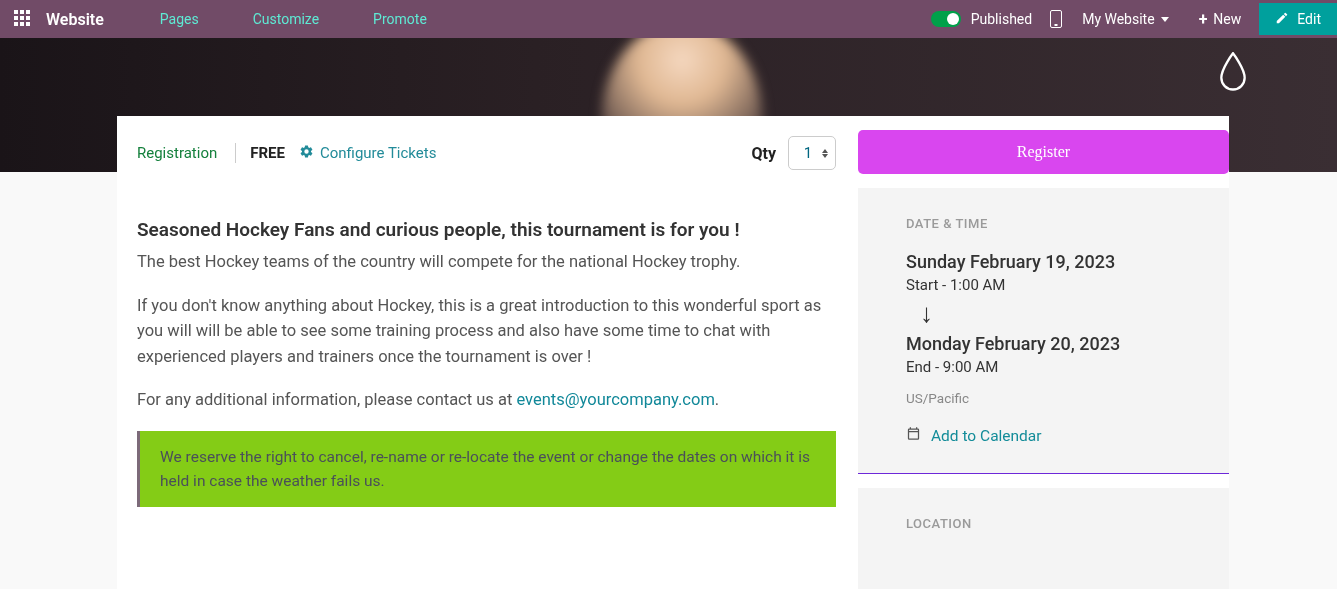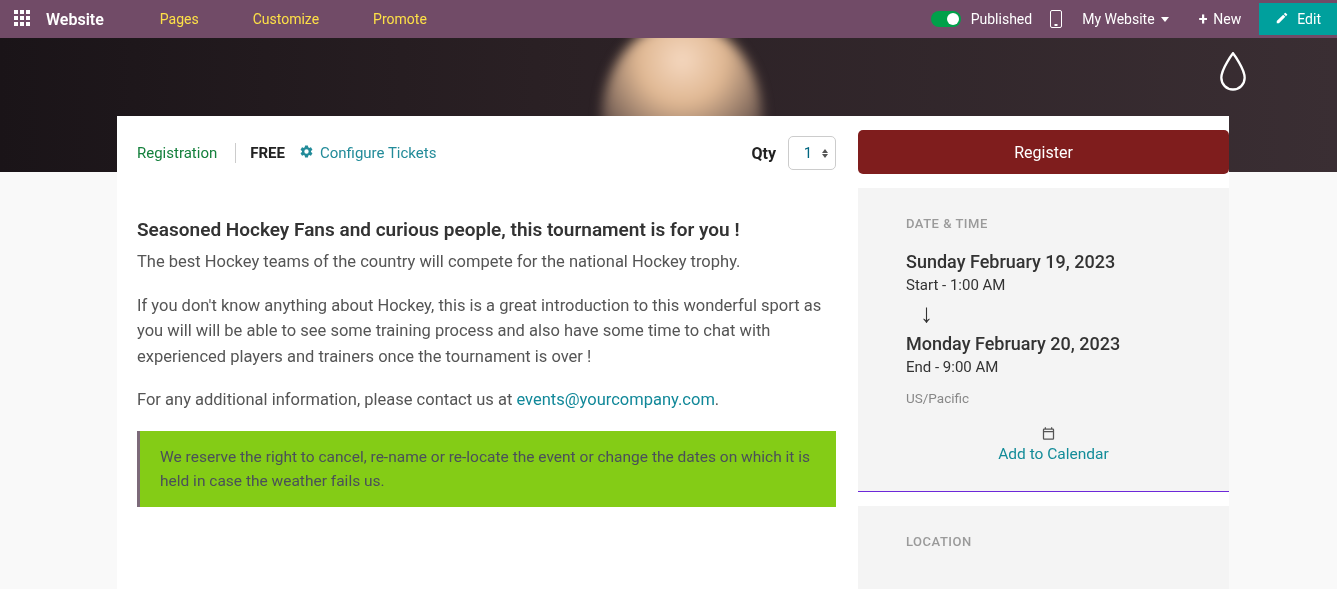--- a/index.html
+++ b/index.html
@@ -3,21 +3,21 @@
 <meta charset="utf-8">
 <style>
 * { box-sizing: border-box; margin: 0; padding: 0; }
 body { font-family: -apple-system, BlinkMacSystemFont, "Segoe UI", Roboto, Helvetica, Arial, sans-serif; width: 1337px; height: 589px; overflow: hidden; background: #f9f9f9; }
 
 .top-bar { background: #714B67; height: 38px; display: flex; align-items: center; color: #fff; font-size: 14px; }
 .top-left { display: flex; align-items: center; flex: 1; }
 .apps-icon { width: 18px; height: 18px; margin: 0 14px 0 14px; display: grid; grid-template-columns: repeat(3,4px); grid-template-rows: repeat(3,4px); gap: 2px; cursor: pointer; }
 .apps-icon span { background: #fff; width: 4px; height: 4px; }
 .brand { font-weight: 600; font-size: 16px; margin-right: 30px; cursor: pointer; }
-.menu-item { margin-right: 28px; cursor: pointer; color: #fde047; padding-left: 26px; }
+.menu-item { margin-right: 28px; cursor: pointer; color: #5eead4; padding-left: 26px; }
 .top-right { display: flex; align-items: center; }
 .toggle { width: 30px; height: 16px; background: #00a04a; border-radius: 10px; position: relative; margin-right: 10px; cursor: pointer; }
 .toggle::after { content: ""; position: absolute; right: 2px; top: 2px; width: 12px; height: 12px; background: #fff; border-radius: 50%; }
 .pub-label { margin-right: 18px; }
 .mobile-icon { width: 12px; height: 18px; border: 1.5px solid #fff; border-radius: 2px; margin-right: 20px; cursor: pointer; position: relative; }
 .mobile-icon::after { content: ""; position: absolute; bottom: 1.5px; left: 50%; transform: translateX(-50%); width: 3px; height: 1.5px; background: #fff; }
 .dd { display: flex; align-items: center; margin-right: 20px; cursor: pointer; }
 .caret-down { width: 0; height: 0; border-left: 4px solid transparent; border-right: 4px solid transparent; border-top: 5px solid #fff; margin-left: 6px; }
 .new-btn { display: flex; align-items: center; margin-right: 8px; cursor: pointer; padding: 0 10px; height: 38px; }
 .plus { font-size: 16px; font-weight: bold; margin-right: 6px; }
@@ -44,29 +44,29 @@
 .spin-up { width: 0; height: 0; border-left: 3.5px solid transparent; border-right: 3.5px solid transparent; border-bottom: 4px solid #555; }
 .spin-down { width: 0; height: 0; border-left: 3.5px solid transparent; border-right: 3.5px solid transparent; border-top: 4px solid #555; }
 
 .headline { font-size: 19px; font-weight: 600; color: #333; margin-top: 34px; margin-bottom: 8px; }
 .para { font-size: 16.5px; color: #555; line-height: 1.55; margin-bottom: 18px; }
 .contact-link { color: #118899; text-decoration: none; cursor: pointer; }
 
 .disclaimer { margin-top: 14px; background: #84cc16; border-left: 3px solid #7c6a79; padding: 14px 20px; color: #4a5059; font-size: 15.5px; line-height: 1.55; }
 
 .sidebar { width: 371px; display: flex; flex-direction: column; }
-.register-btn { margin: 14px 0 0 0; height: 44px; background: #7f1d1d; color: #fff; display: flex; align-items: center; justify-content: center; font-size: 16px; border-radius: 5px; cursor: pointer; }
+.register-btn { margin: 14px 0 0 0; height: 44px; background: #d946ef; color: #fff; display: flex; align-items: center; justify-content: center; font-size: 16px; border-radius: 5px; cursor: pointer; font-family: Liberation Serif, serif; }
 .side-section { background: #f4f4f4; margin-top: 14px; padding: 28px 28px 28px 48px; border-bottom: 1px solid #6d28d9; }
 .side-section.loc { padding-bottom: 60px; }
 .side-heading { color: #9a9a9a; font-size: 13px; letter-spacing: 0.5px; margin-bottom: 20px; font-weight: 500; }
 .date-strong { font-size: 18px; color: #333; font-weight: 500; margin-bottom: 4px; }
 .date-sub { font-size: 15px; color: #333; margin-bottom: 4px; }
 .arrow-down { font-size: 26px; color: #333; margin: 4px 0 4px 14px; }
 .tz { color: #888; font-size: 13.5px; margin-top: 14px; }
-.add-cal { margin-top: 20px; display: flex; align-items: center; color: #138c99; font-size: 15.5px; cursor: pointer; flex-direction: column; }
+.add-cal { margin-top: 20px; display: flex; align-items: center; color: #138c99; font-size: 15.5px; cursor: pointer; }
 .cal-icon { margin-right: 10px; color: #555; }
 </style>
 </head>
 <body>
 
 <div class="top-bar">
   <div class="top-left">
     <div class="apps-icon">
         <span></span>
         <span></span>

